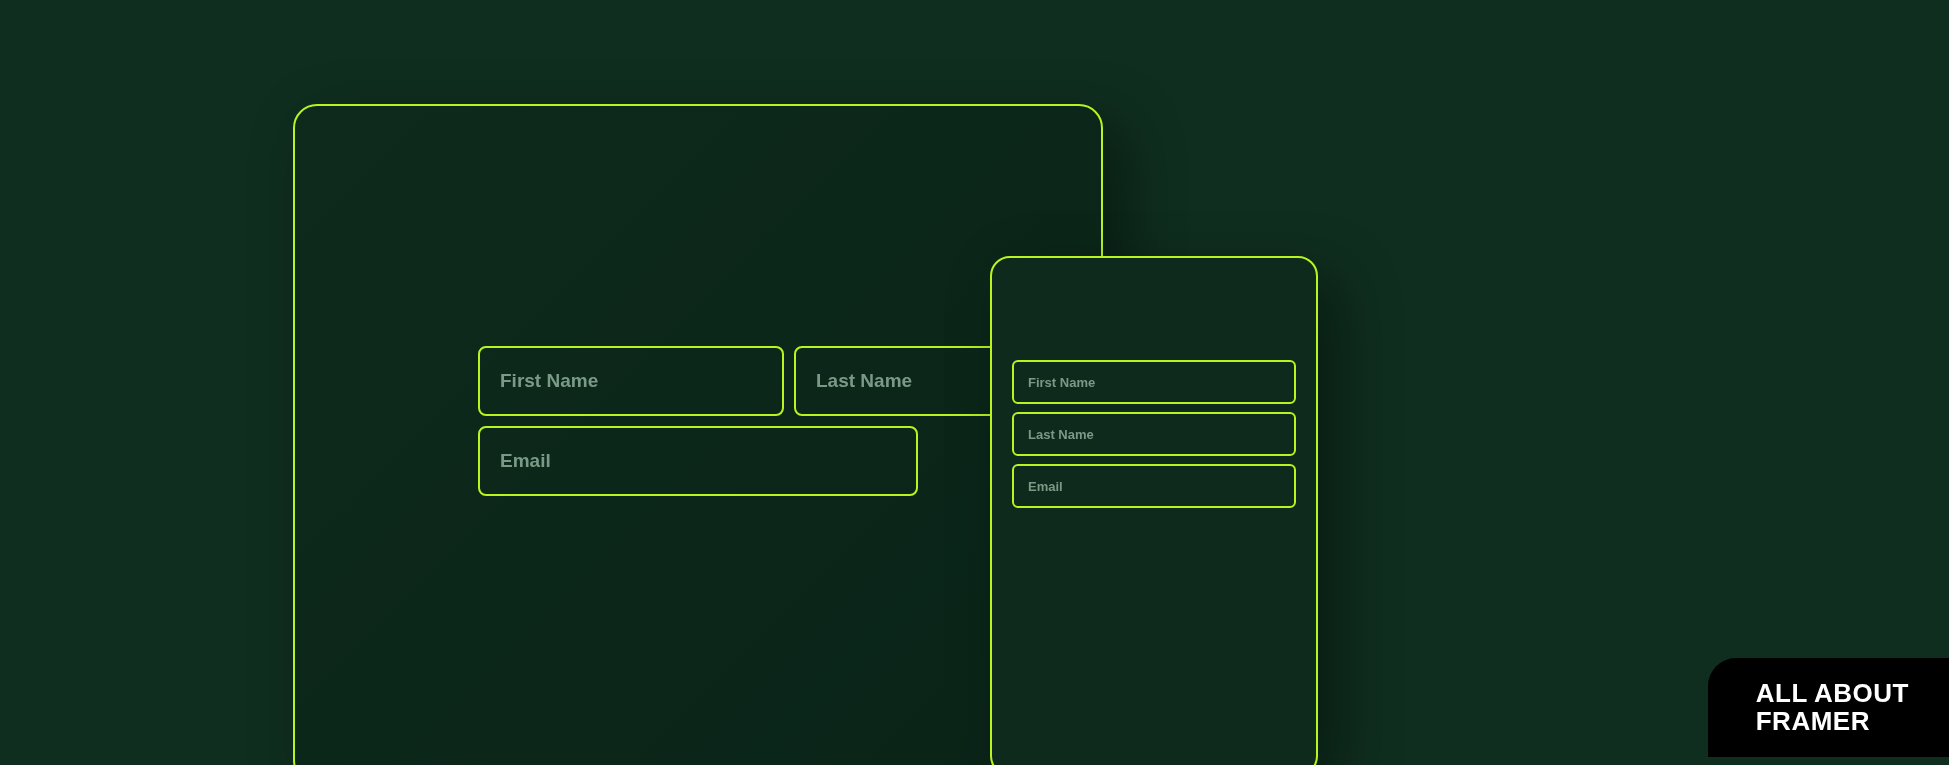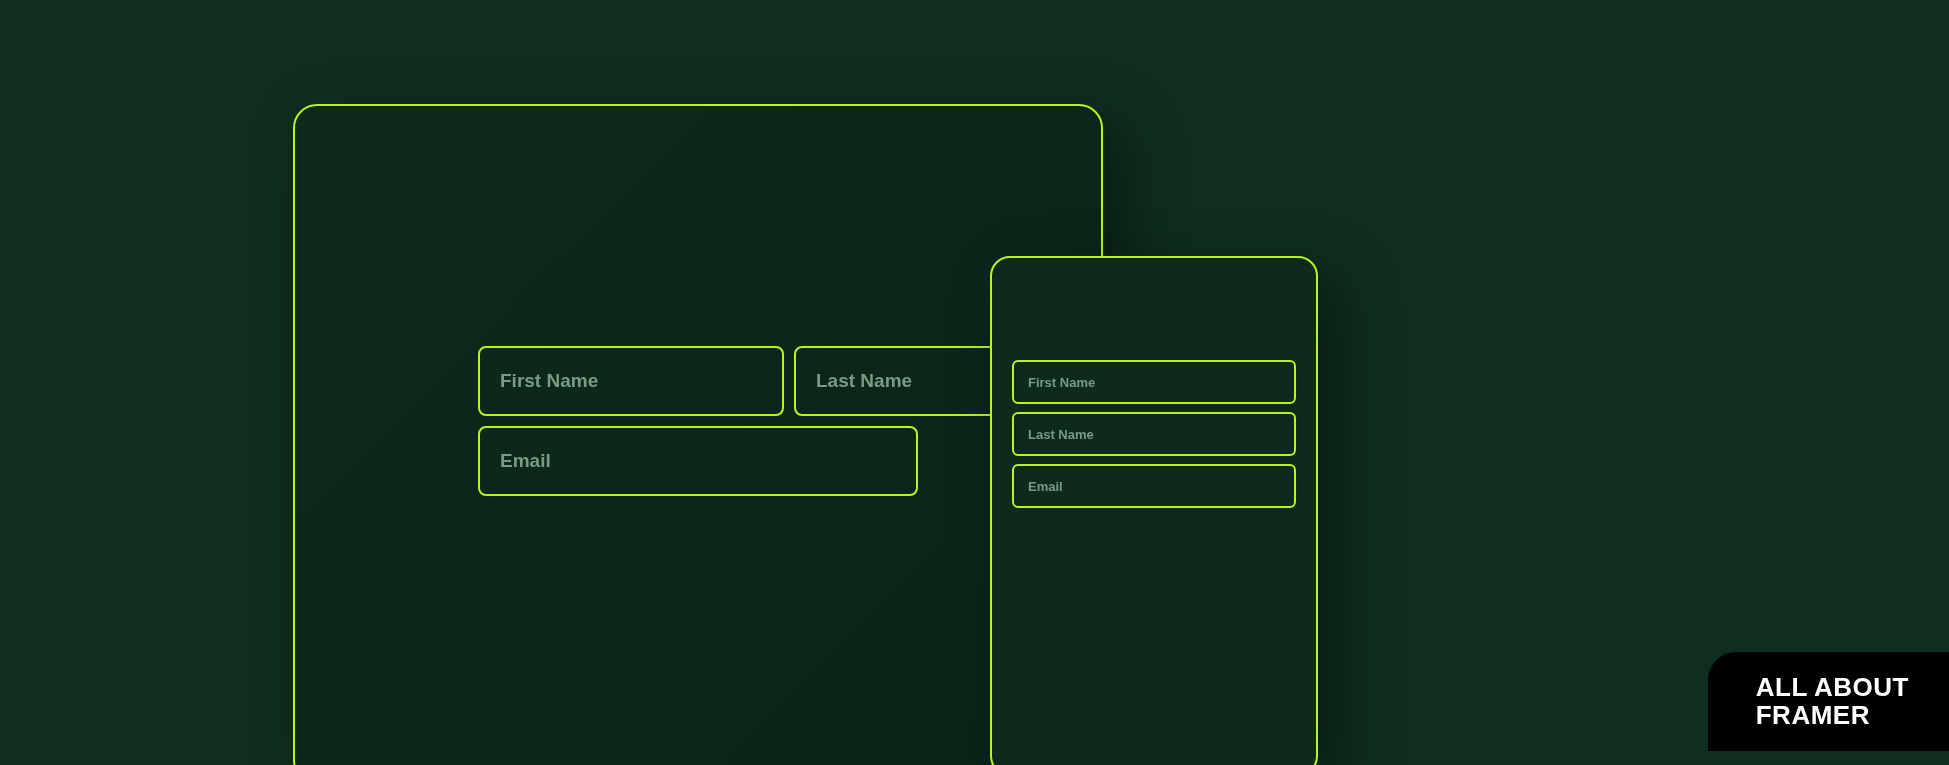--- a/index.html
+++ b/index.html
@@ -111,21 +111,21 @@
       outline: none;
     }
     
     .mobile-input::placeholder {
       color: #7a9a85;
     }
     
     .brand-badge {
       position: absolute;
       right: 0;
-      bottom: 14px;
+      bottom: 8px;
       background: #000000;
       border-top-left-radius: 28px;
       padding: 22px 40px 22px 48px;
     }
     
     .brand-text {
       color: #ffffff;
       font-weight: 900;
       line-height: 1.05;
       font-size: 26px;

